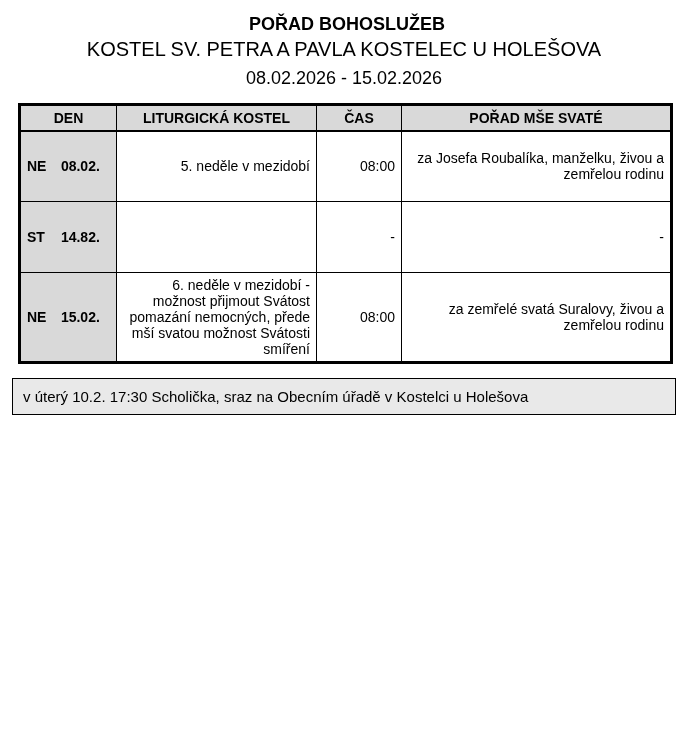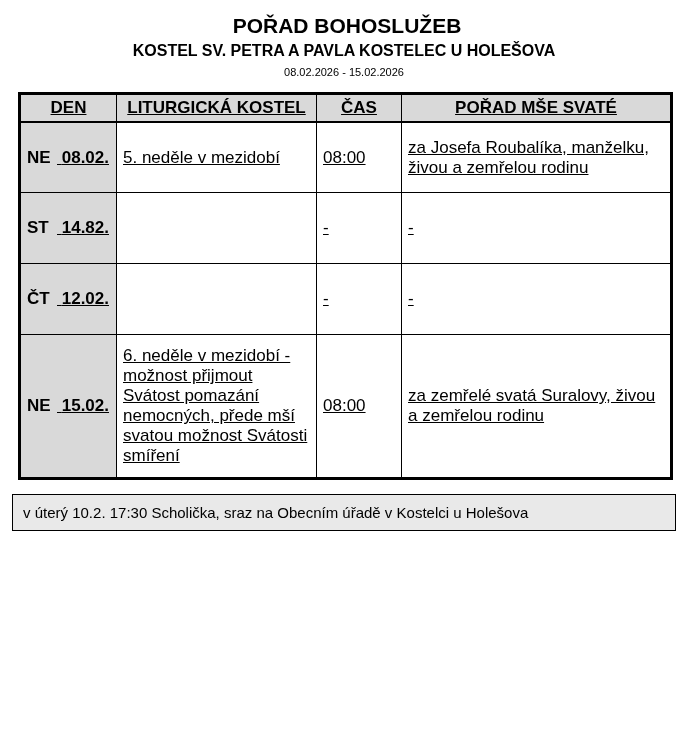--- a/index.html
+++ b/index.html
@@ -14,48 +14,47 @@
     width: 688px;
     box-sizing: border-box;
     padding-top: 12px;
   }
   .doc-header {
     text-align: center;
     line-height: 1.35;
     margin-bottom: 12px;
   }
   .doc-title {
-    font-size: 21px;
+    font-size: 18px;
     font-weight: bold;
     margin-left: 6px;
   }
   .doc-subtitle {
-    font-size: 16px;
-    font-weight: bold;
+    font-size: 20px;
+    font-weight: normal;
     text-align: center;
   }
   .doc-daterange {
-    font-size: 11px;
+    font-size: 18px;
     margin-top: 3px;
   }
   .table-wrap {
     margin: 0 18px;
   }
   table.schedule {
     width: 100%;
     border-collapse: collapse;
     table-layout: fixed;
     border: 3px solid var(--border-color, #000000);
-    font-size: 17px;
-    text-decoration: underline;
+    font-size: 14px;
   }
   table.schedule th,
   table.schedule td {
     border: 1px solid var(--border-color, #000000);
-    padding: 11px 6px;
+    padding: 4px 6px;
     vertical-align: middle;
     overflow-wrap: break-word;
   }
   table.schedule thead th {
     background: var(--header-bg, #d9d9d9);
     font-weight: bold;
     text-align: center;
     height: 18px;
     padding: 3px 4px;
     border-bottom: 2px solid var(--border-color, #000000);
@@ -71,21 +70,21 @@
     padding-left: 8px;
     white-space: nowrap;
   }
   td.day-cell .day-abbr {
     display: inline-block;
     min-width: 30px;
   }
   td.celebration-cell,
   td.time-cell,
   td.intention-cell {
-    text-align: left;
+    text-align: right;
   }
   tbody tr { height: 71px; }
   .footer-note {
     margin: 14px 12px 10px 12px;
     border: 1px solid var(--border-color, #000000);
     background: var(--footer-bg, #e9e9e9);
     font-size: 15px;
     padding: 9px 10px;
     box-sizing: border-box;
   }
@@ -128,26 +127,20 @@
 
 
 
         <tr>
           <td class="day-cell"><span class="day-abbr">ST</span> <span>14.82.</span></td>
           <td class="celebration-cell"></td>
           <td class="time-cell">-</td>
           <td class="intention-cell">-</td>
         </tr>
 
-        <tr>
-          <td class="day-cell"><span class="day-abbr">ČT</span> <span>12.02.</span></td>
-          <td class="celebration-cell"></td>
-          <td class="time-cell">-</td>
-          <td class="intention-cell">-</td>
-        </tr>
 
 
 
         <tr>
           <td class="day-cell"><span class="day-abbr">NE</span> <span>15.02.</span></td>
           <td class="celebration-cell">6. neděle v mezidobí - možnost přijmout Svátost pomazání nemocných, přede mší svatou možnost Svátosti smíření</td>
           <td class="time-cell">08:00</td>
           <td class="intention-cell">za zemřelé svatá Suralovy, živou a zemřelou rodinu</td>
         </tr>
 

